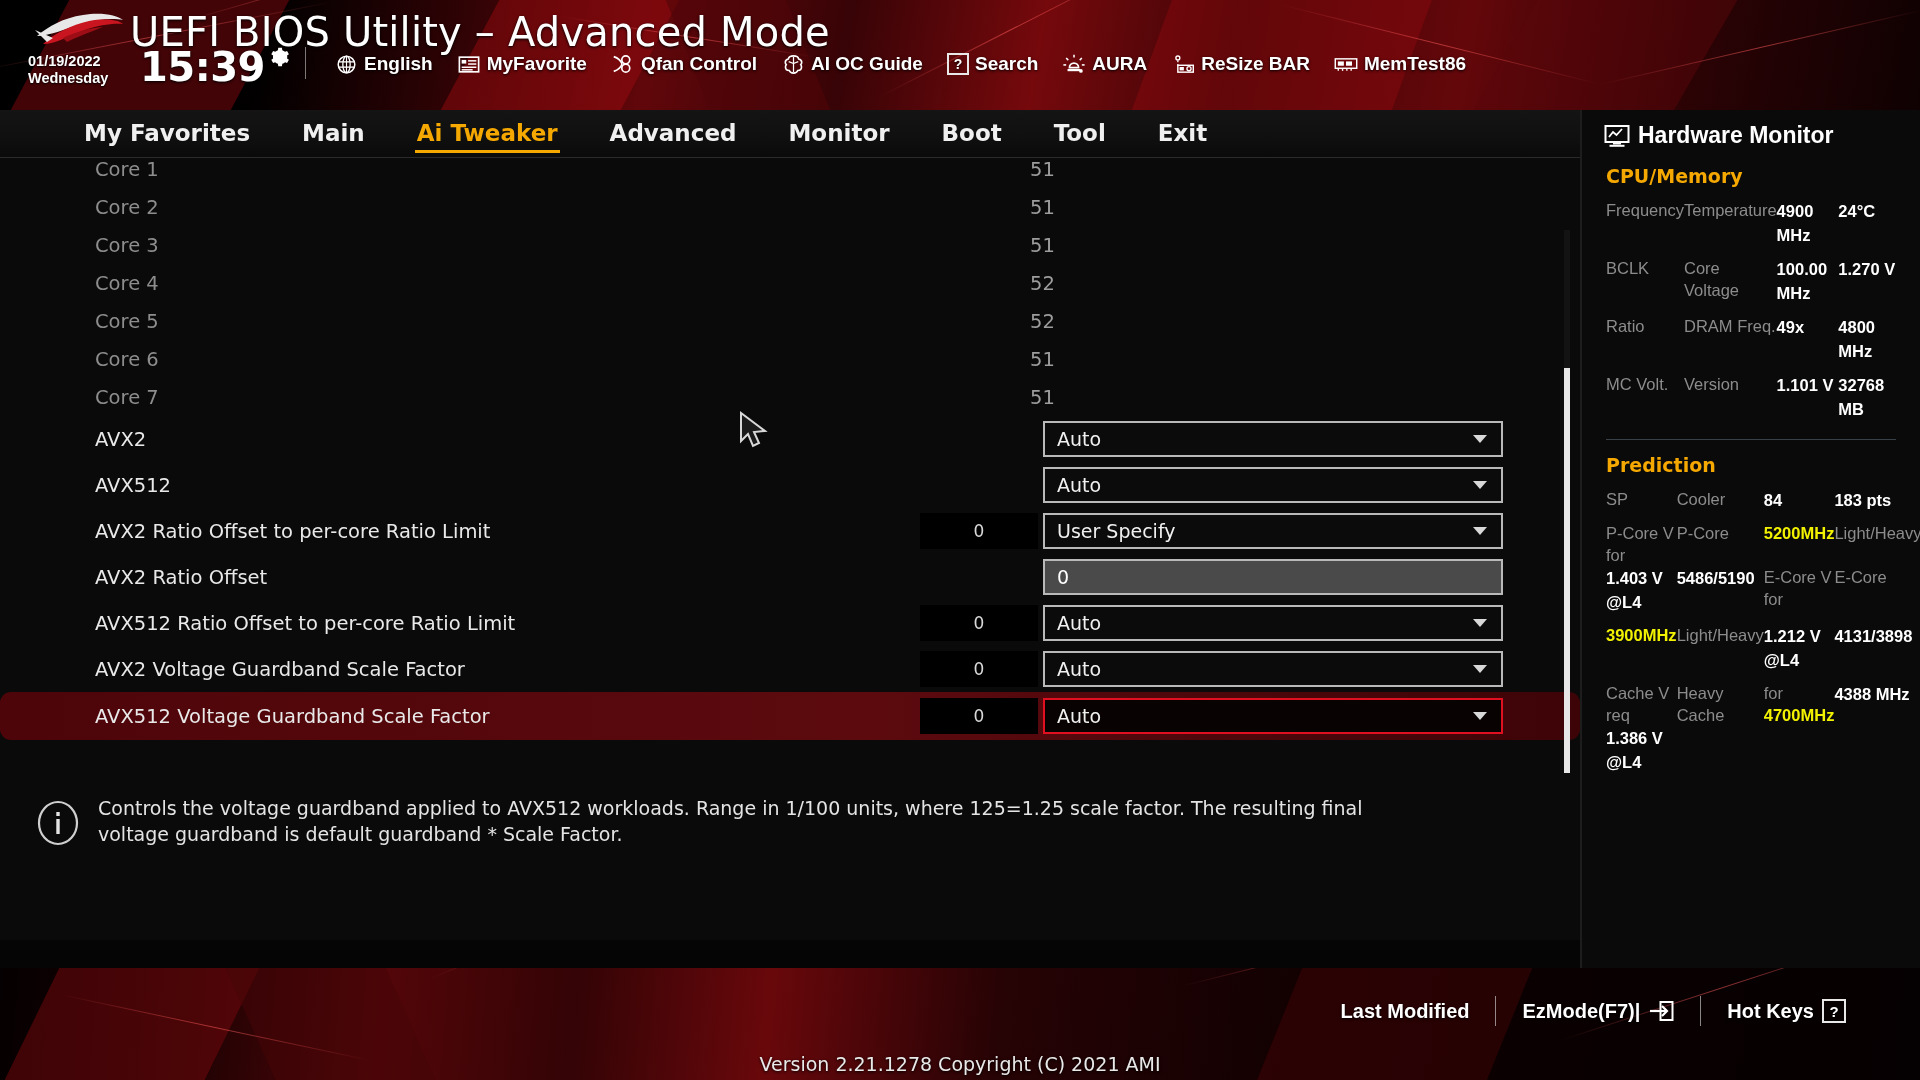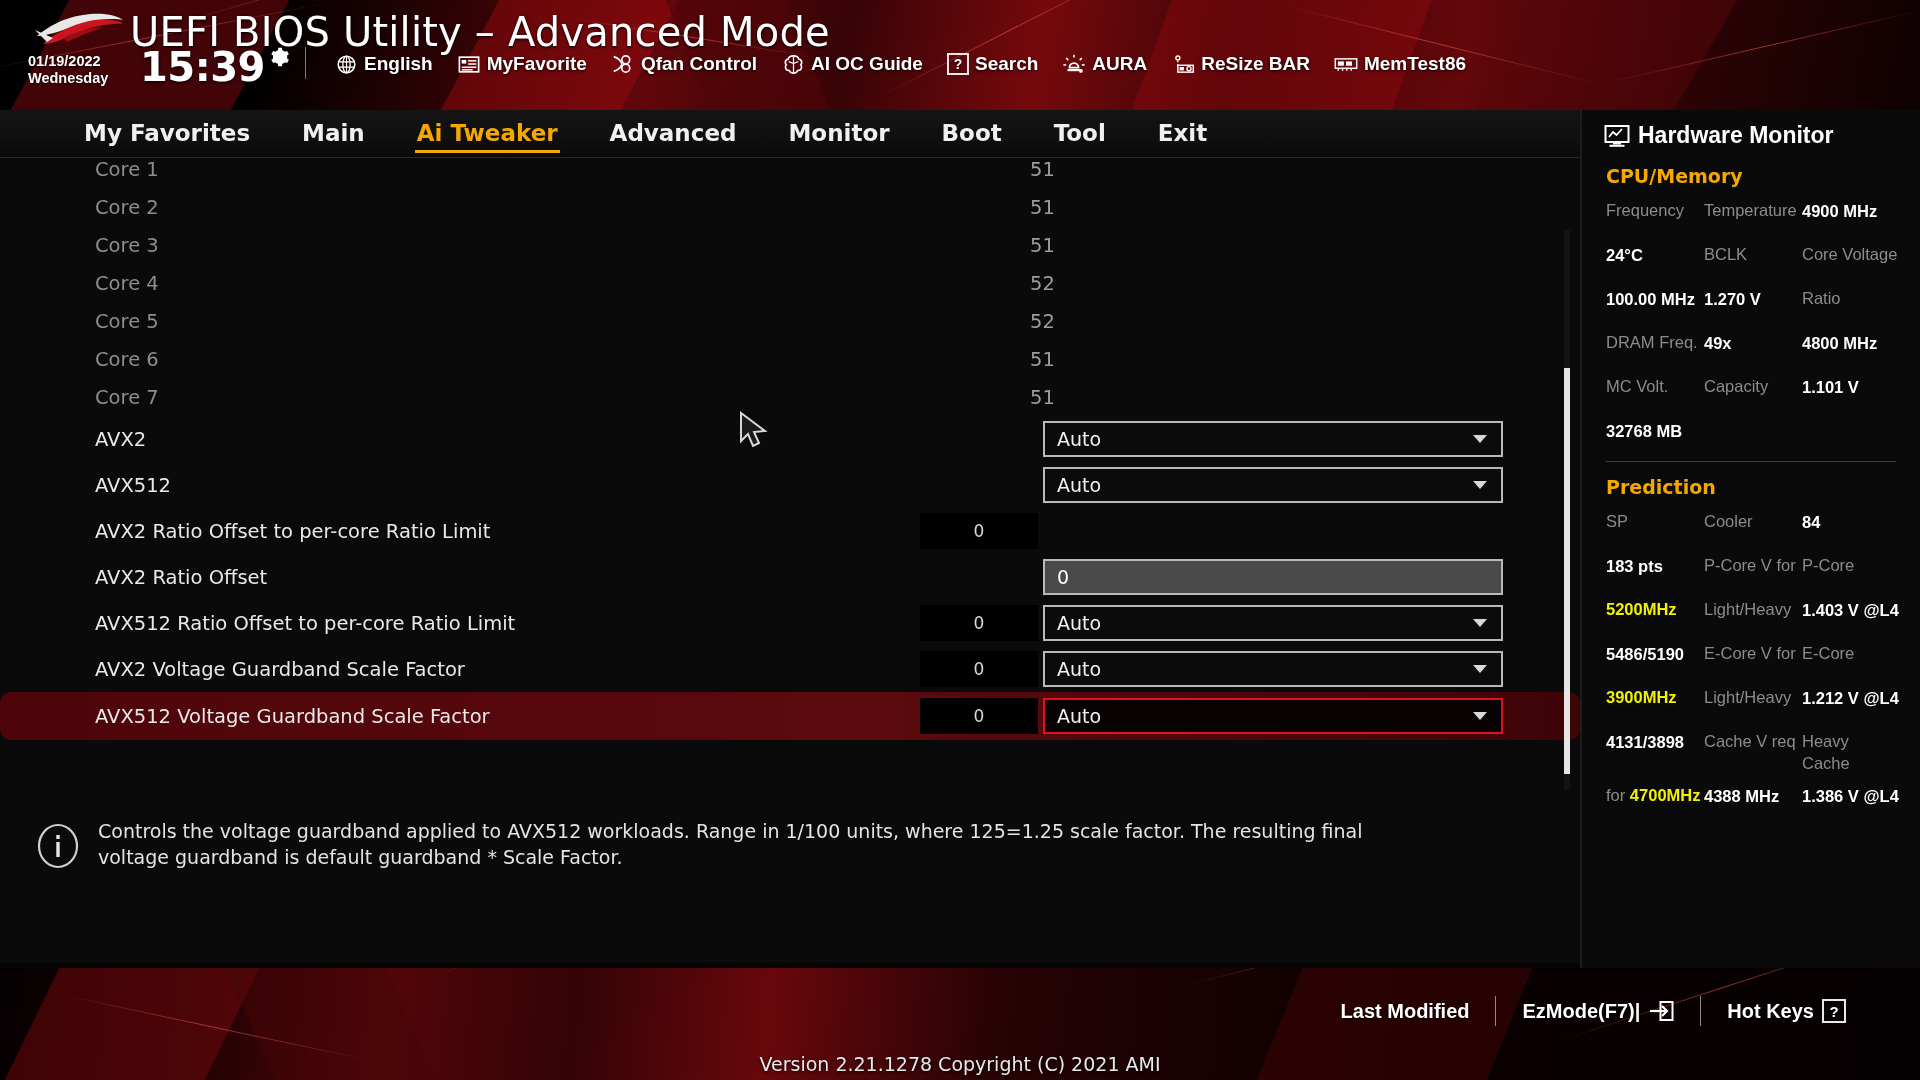--- a/index.html
+++ b/index.html
@@ -152,21 +152,21 @@
     background: #e6e6e6;
   }
 
   #content-divider {
     position: absolute; left: 0; top: 798px; width: 1580px; height: 3px;
     background: #2e2e2e;
   }
 
   
   #help {
-    position: absolute; left: 0; top: 796px; width: 1580px; height: 167px;
+    position: absolute; left: 0; top: 773px; width: 1580px; height: 167px;
     background: #0a0a0a; display: flex; padding: 22px 64px 0 24px;
   }
   #help-icon {
     flex: 0 0 48px; width: 48px; height: 48px; margin-top: 4px; margin-left: 10px;
   }
   #help-text {
     margin-left: 16px; color: #e4e4e4; font-size: 19px; line-height: 26px;
     font-family: "DejaVu Sans", sans-serif;
   }
 
@@ -177,21 +177,21 @@
     padding: 12px 20px 0 22px;
   }
   #hwmon-title {
     display: flex; align-items: center; gap: 8px;
     color: #ffffff; font-size: 23px; font-weight: bold; margin-bottom: 16px;
   }
   .hw-section {
     color: #f5a800; font-size: 19px; font-weight: bold; margin: 2px 0 12px 2px;
     font-family: "DejaVu Sans", sans-serif;
   }
-  .hw-grid { display: grid; grid-template-columns: 1fr 1fr 1fr; row-gap: 10px; margin-left: 2px; }
+  .hw-grid { display: grid; grid-template-columns: 1fr 1fr 1fr 1fr; row-gap: 0; margin-left: 2px; }
   .hw-k { color: #8c8c8c; font-size: 16.5px; line-height: 22px; }
   .hw-v { color: #ffffff; font-size: 16.5px; font-weight: bold; line-height: 24px; margin-bottom: 10px; }
   .hw-k.tight, .hw-v.tight { margin-bottom: 0; }
   .hw-hl { color: #f2f200; font-weight: bold; }
   .hw-rule { height: 1px; background: #3a4146; margin: 8px 4px 14px 2px; }
 
   
   #footer {
     position: absolute; left: 0; top: 968px; width: 1920px; height: 112px;
     background:
@@ -423,20 +423,24 @@
         <span class="row-label">AVX512</span>
         <div class="dropdown">
           <span class="dval">Auto</span>
           <span class="caret"></span>
         </div>
       </div>
 
       <div class="row" style="height:46px">
         <span class="row-label">AVX2 Ratio Offset to per-core Ratio Limit</span>
         <div class="numbox">0</div>
+        <div class="dropdown">
+          <span class="dval">User Specify</span>
+          <span class="caret"></span>
+        </div>
       </div>
 
       <div class="row" style="height:46px">
         <span class="row-label">AVX2 Ratio Offset</span>
         <div class="textinput">
           <span class="tval">0</span>
         </div>
       </div>
 
       <div class="row" style="height:46px">
@@ -514,21 +518,21 @@
       <div class="hw-k">Core Voltage</div>
       <div class="hw-v">100.00 MHz</div>
       <div class="hw-v">1.270 V</div>
 
       <div class="hw-k">Ratio</div>
       <div class="hw-k">DRAM Freq.</div>
       <div class="hw-v">49x</div>
       <div class="hw-v">4800 MHz</div>
 
       <div class="hw-k">MC Volt.</div>
-      <div class="hw-k">Capacity</div>
+      <div class="hw-k">Version</div>
       <div class="hw-v">1.101 V</div>
       <div class="hw-v">32768 MB</div>
     </div>
 
     <div class="hw-rule"></div>
 
     <div class="hw-section">Prediction</div>
 
     <div class="hw-grid">
       <div class="hw-k">SP</div>

